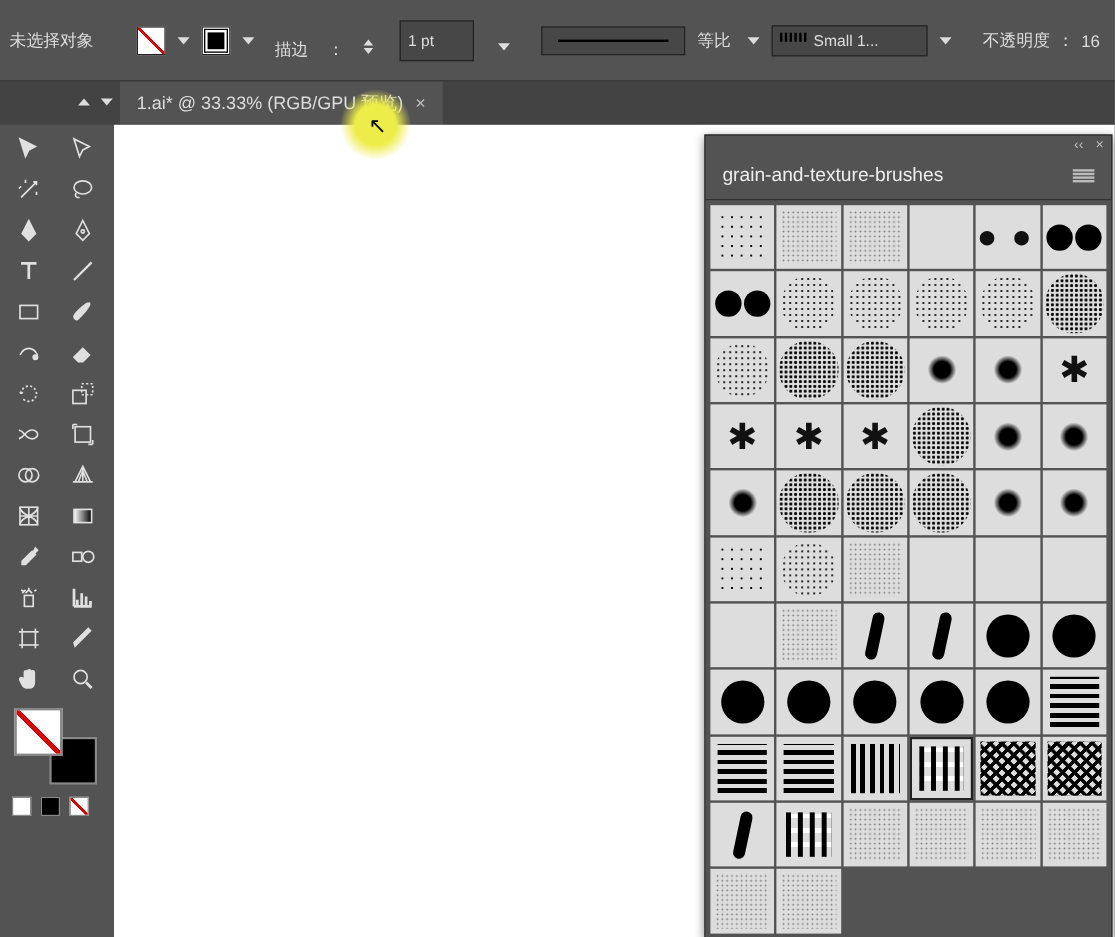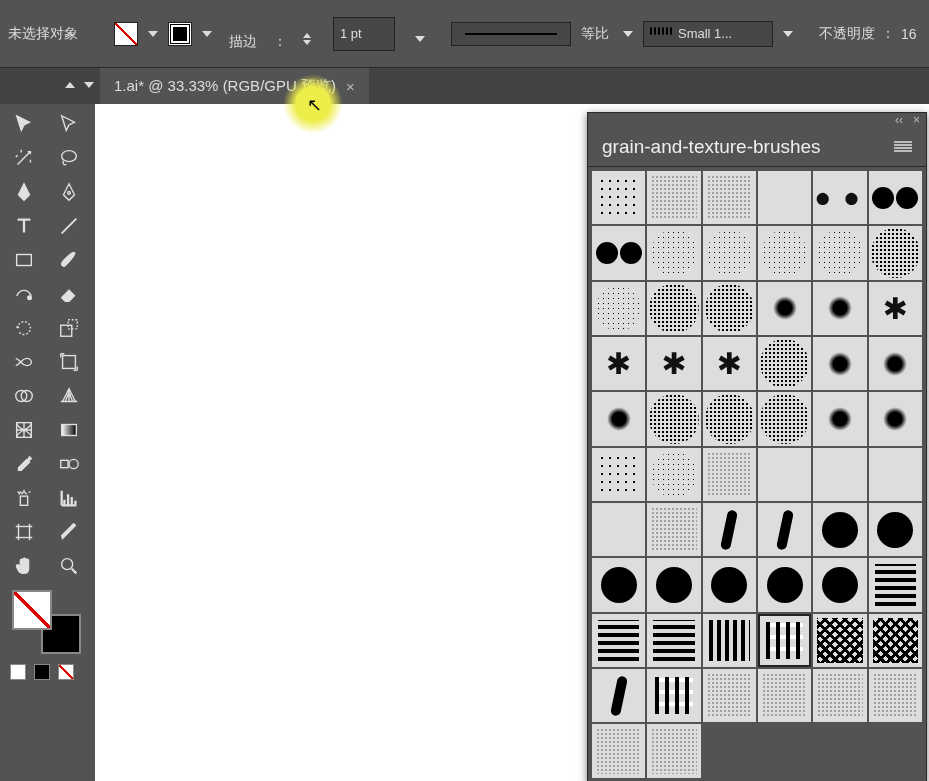--- a/index.html
+++ b/index.html
@@ -34,21 +34,21 @@
   .main{display:flex;height:693px}
   .tools{width:95px;background:#535353;display:grid;grid-template-columns:1fr 1fr;gap:2px;padding:4px;align-content:start}
   .tool{width:40px;height:32px;display:flex;align-items:center;justify-content:center;color:#e0e0e0;font-size:18px;cursor:pointer}
   .tool svg{width:22px;height:22px;stroke:#e0e0e0;fill:none;stroke-width:1.5}
   .canvas{flex:1;background:#fff;position:relative}
   .highlight{position:absolute;left:188px;top:-30px;width:60px;height:60px;border-radius:50%;background:radial-gradient(circle,#eded4a 0%,#eded4a 40%,rgba(237,237,74,0) 70%)}
   .cursor{position:absolute;left:212px;top:-10px;font-size:18px;color:#000}
   .panel{position:absolute;right:2px;top:112px;width:340px;background:#535353;border:1px solid #2a2a2a;box-shadow:0 2px 8px rgba(0,0,0,.5)}
   .panel-top{height:14px;display:flex;justify-content:flex-end;align-items:center;padding:0 6px;gap:10px;font-size:12px;color:#bbb}
   .panel-head{height:40px;display:flex;align-items:center;justify-content:space-between;padding:0 14px;border-bottom:1px solid #2a2a2a}
-  .panel-head .title{font-size:19px;color:#eee}
+  .panel-head .title{font-size:16px;color:#eee}
   .menu-icon{width:18px;height:12px;display:flex;flex-direction:column;justify-content:space-between}
   .menu-icon span{height:2px;background:#bbb}
   .grid{display:grid;grid-template-columns:repeat(6,1fr);gap:2px;padding:4px;background:#535353}
   .cell{aspect-ratio:1;background:#ddd;display:flex;align-items:center;justify-content:center;font-size:28px;color:#111;cursor:pointer;position:relative;overflow:hidden}
   .cell.sel{outline:2px solid #222;outline-offset:-2px}
   .colorbox{grid-column:1/3;height:70px;position:relative;margin-top:6px}
   .cb-back{position:absolute;right:10px;bottom:6px;width:40px;height:40px;background:#000;border:2px solid #888}
   .cb-front{position:absolute;left:8px;top:0;width:40px;height:40px;background:#fff;border:2px solid #888}
   .cb-front::after{content:"";position:absolute;left:0;top:0;width:100%;height:100%;background:linear-gradient(to top right,transparent 46%,#d00 46%,#d00 54%,transparent 54%)}
   .swaprow{grid-column:1/3;height:20px;display:flex;align-items:center;gap:8px;padding-left:6px}

